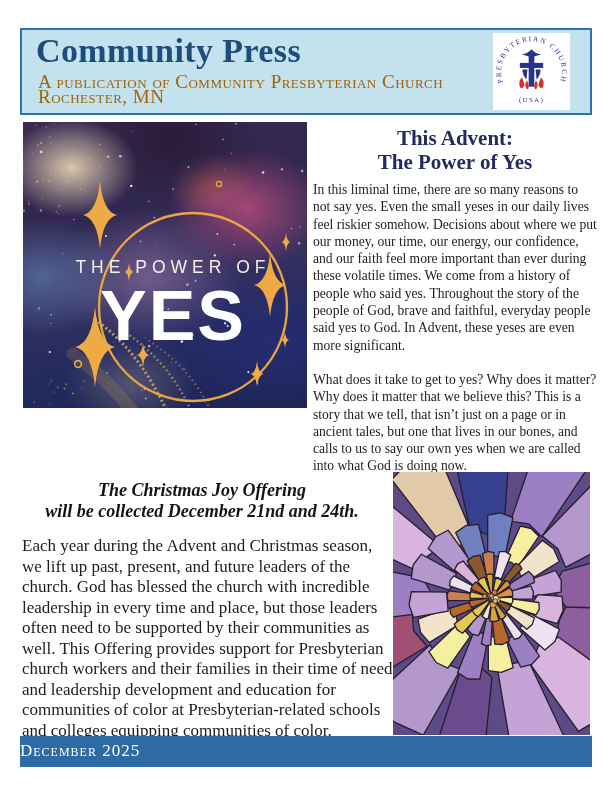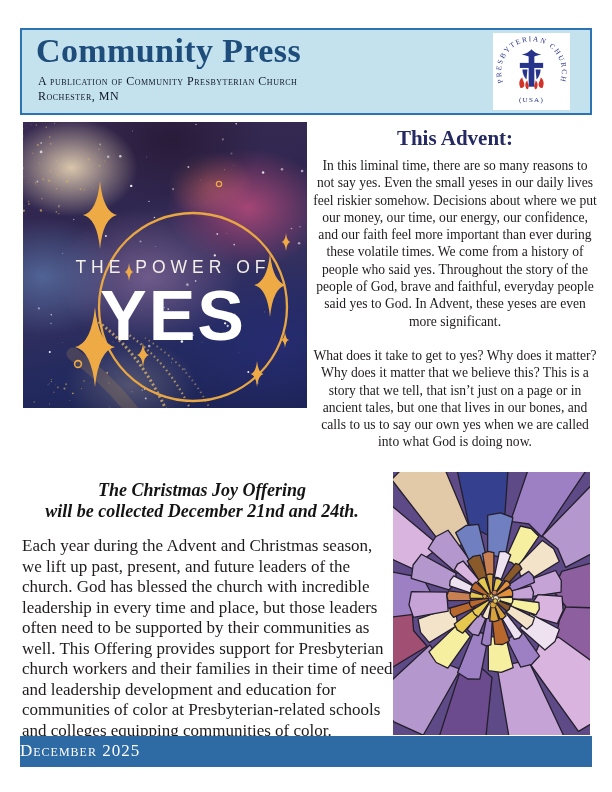--- a/index.html
+++ b/index.html
@@ -12,21 +12,21 @@
   .banner {
     position:absolute; left:20px; top:28px; width:568px; height:83px;
     background:#c4e2ed; border:2px solid #2d72b2;
   }
   .banner-title {
     position:absolute; left:14px; top:2px;
     font-size:34px; font-weight:bold; color:#1e4d7b; letter-spacing:.4px;
   }
   .banner-sub {
     position:absolute; left:16px; top:44px;
-    font-variant:small-caps; font-size:12px; color:#0f172a;
+    font-variant:small-caps; font-size:19px; color:#a16207;
     letter-spacing:.5px; line-height:15px;
   }
   .seal-box {
     position:absolute; right:20px; top:3px; width:77px; height:77px;
     background:#ffffff; display:flex; align-items:center; justify-content:center;
   }
 
   
   .galaxy {
     position:absolute; left:23px; top:122px; width:284px; height:286px;
@@ -45,21 +45,21 @@
   .galaxy svg { position:absolute; left:0; top:0; }
   .poster-kicker { font-family:"Liberation Sans", sans-serif; font-size:17.5px; letter-spacing:5px; fill:#f3efe9; }
   .poster-word  { font-family:"Liberation Sans", sans-serif; font-size:70px; font-weight:bold; fill:#ffffff; letter-spacing:2px; }
 
   
   .article { position:absolute; left:313px; top:126px; width:284px; color:#1f1b1c; }
   .article h1 {
     margin:0 0 7px 0; text-align:center;
     font-size:21px; line-height:24px; font-weight:bold; color:#252a63;
   }
-  .article p { margin:0 0 17px 0; font-size:13.6px; line-height:17.3px; text-align:center; }
+  .article p { margin:0 0 17px 0; font-size:13.6px; line-height:17.3px; text-align:left; }
 
   
   .joy-heading {
     position:absolute; left:22px; top:480px; width:360px; text-align:center;
     font-size:18px; font-weight:bold; font-style:italic; color:#141414; line-height:21px;
   }
   .joy-body {
     position:absolute; left:22px; top:536px; width:372px;
     font-size:17px; line-height:20.5px; color:#1f1b1c;
   }
@@ -306,21 +306,21 @@
           <circle cx="196" cy="62" r="2.6" fill="none" stroke="#eeab45" stroke-width="1.3"></circle>
         </g>
 
       <text x="150" y="151" text-anchor="middle" class="poster-kicker">THE POWER OF</text>
       <text x="150" y="218" text-anchor="middle" class="poster-word">YES</text>
     </svg>
   </div>
 
   <div class="article">
     <h1><span>This Advent:</span><br>
-        </h1>
+        <span>The Power of Yes</span></h1>
     <p>In this liminal time, there are so many reasons to not say yes. Even the small yeses in our daily lives feel riskier somehow. Decisions about where we put our money, our time, our energy, our confidence, and our faith feel more important than ever during these volatile times. We come from a history of people who said yes. Throughout the story of the people of God, brave and faithful, everyday people said yes to God. In Advent, these yeses are even more significant.</p>
     <p>What does it take to get to yes? Why does it matter? Why does it matter that we believe this? This is a story that we tell, that isn’t just on a page or in ancient tales, but one that lives in our bones, and calls to us to say our own yes when we are called into what God is doing now.</p>
   </div>
 
   <div class="joy-heading">
     <div>The Christmas Joy Offering</div>
     <div>will be collected December 21nd and 24th.</div>
   </div>
   <div class="joy-body">Each year during the Advent and Christmas season, we lift up past, present, and future leaders of the church. God has blessed the church with incredible leadership in every time and place, but those leaders often need to be supported by their communities as well. This Offering provides support for Presbyterian church workers and their families in their time of need and leadership development and education for communities of color at Presbyterian-related schools and colleges equipping communities of color.</div>
 

